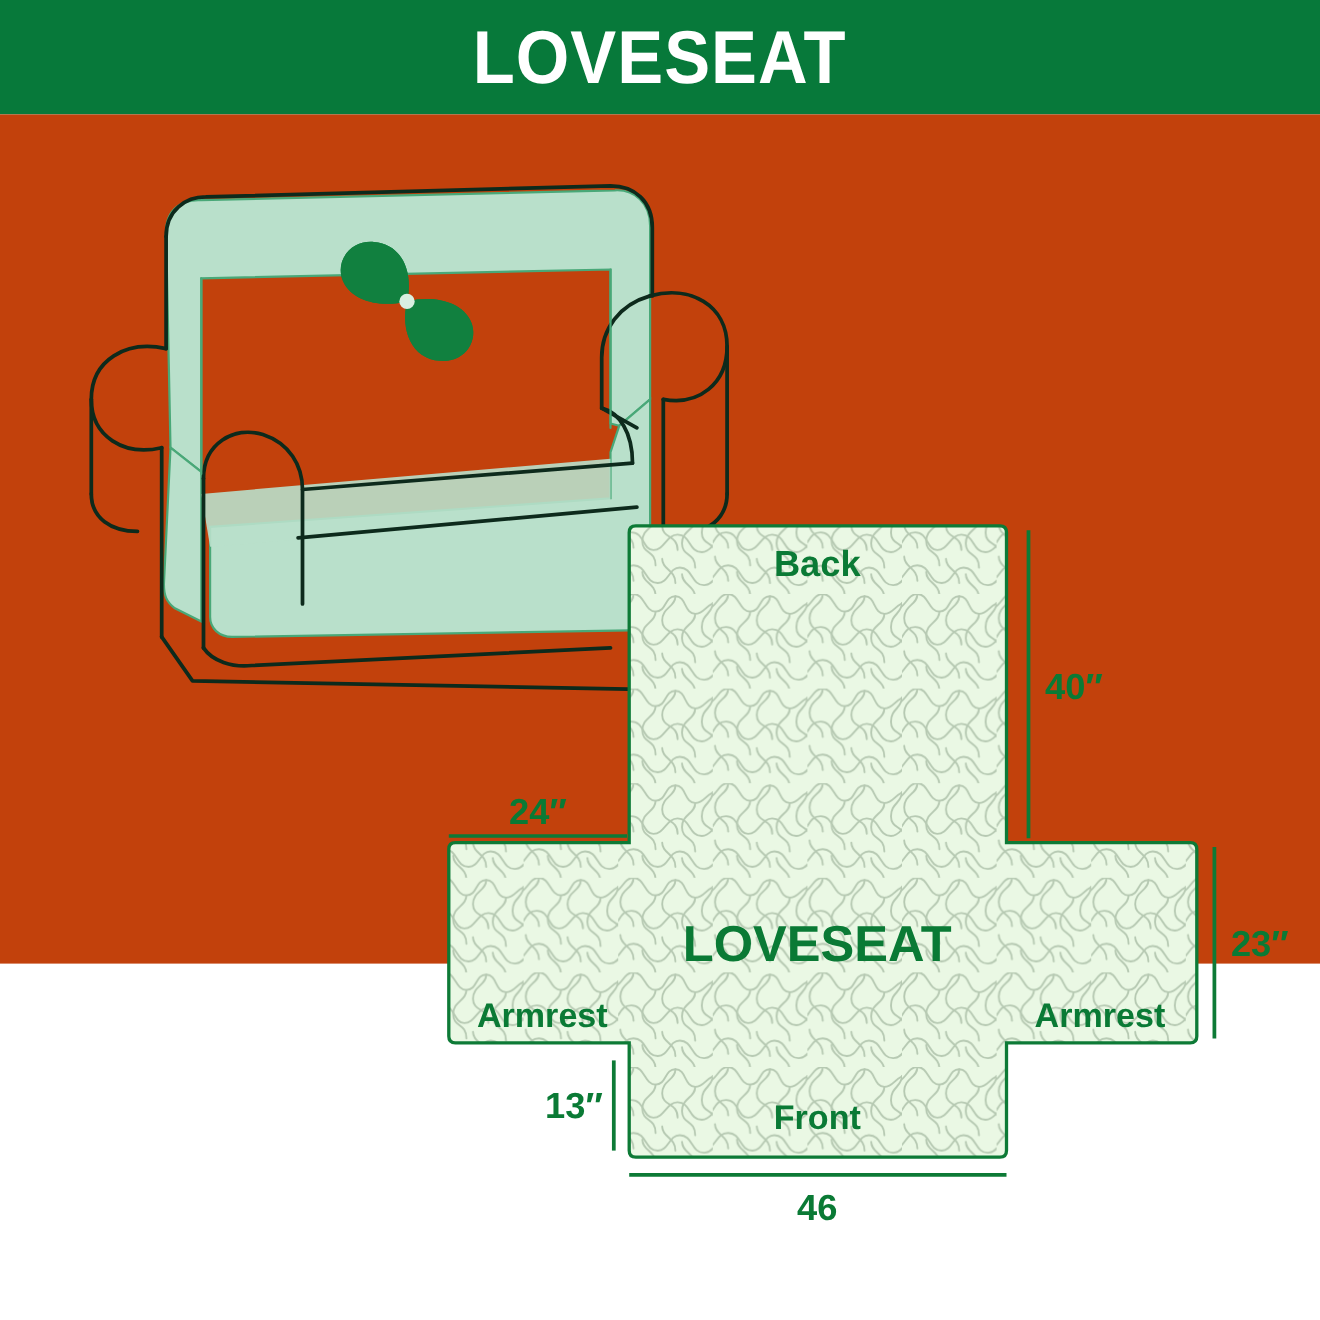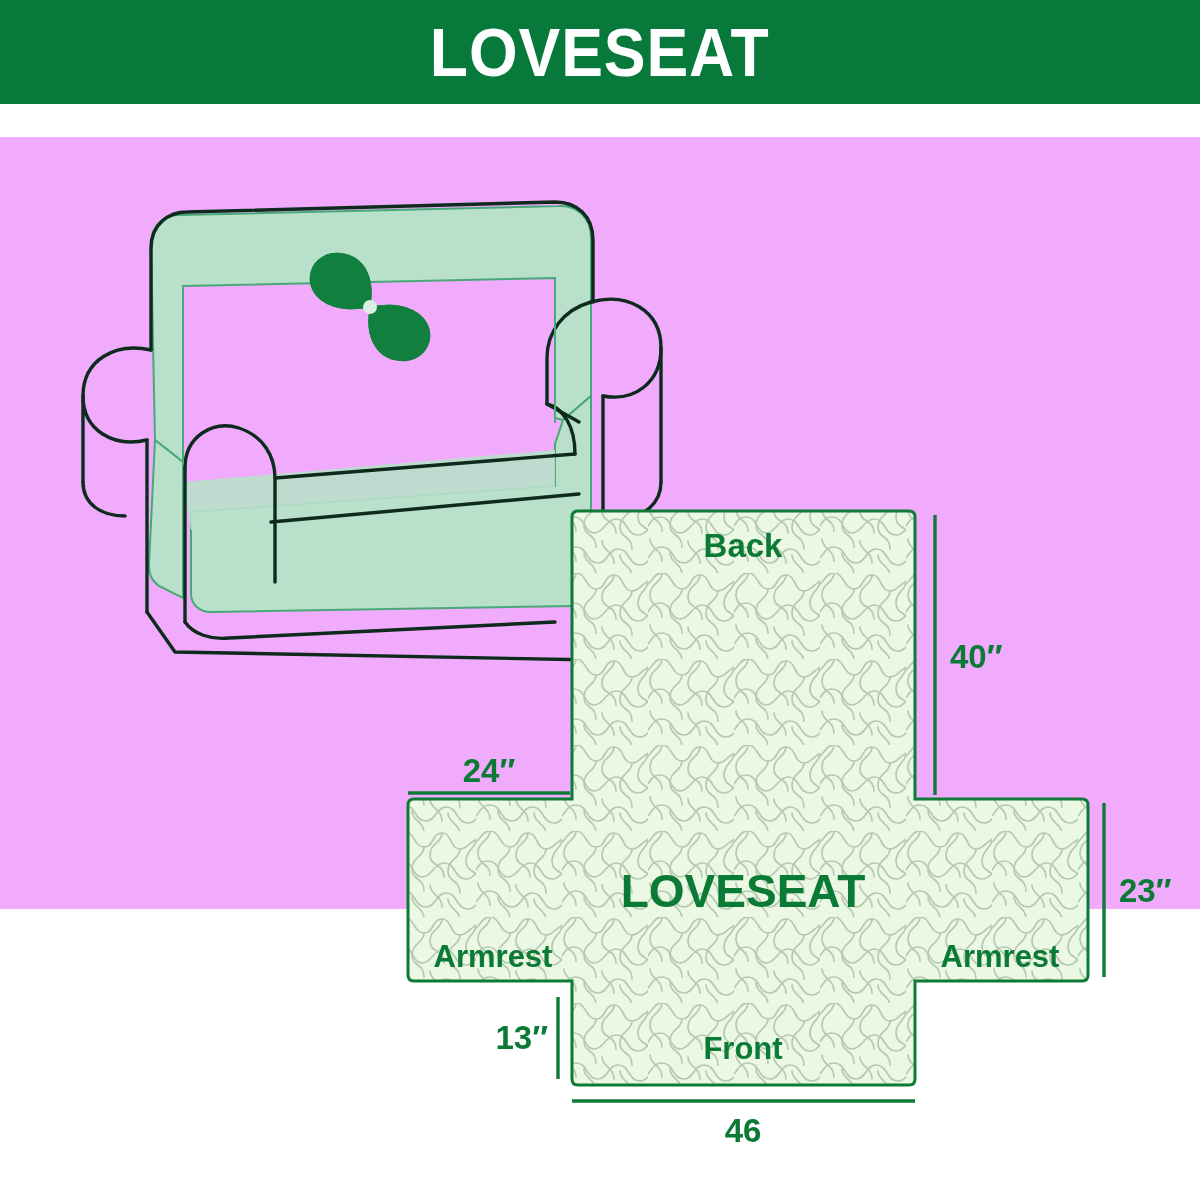--- a/index.html
+++ b/index.html
@@ -40,22 +40,21 @@
     user-select: none;
   }
 
   
   #content-area {
     position: absolute;
     left: 0;
     top: 104px;
     width: 1200px;
     height: 772px;
-    background: #f0abfc;
-    margin-top: 33px;
+    background: #c2410c;
   }
   #sofa-illustration {
     position: absolute;
     left: 55px;
     top: 45px;
     width: 620px;
     height: 420px;
   }
   #cover-diagram {
     position: absolute;

